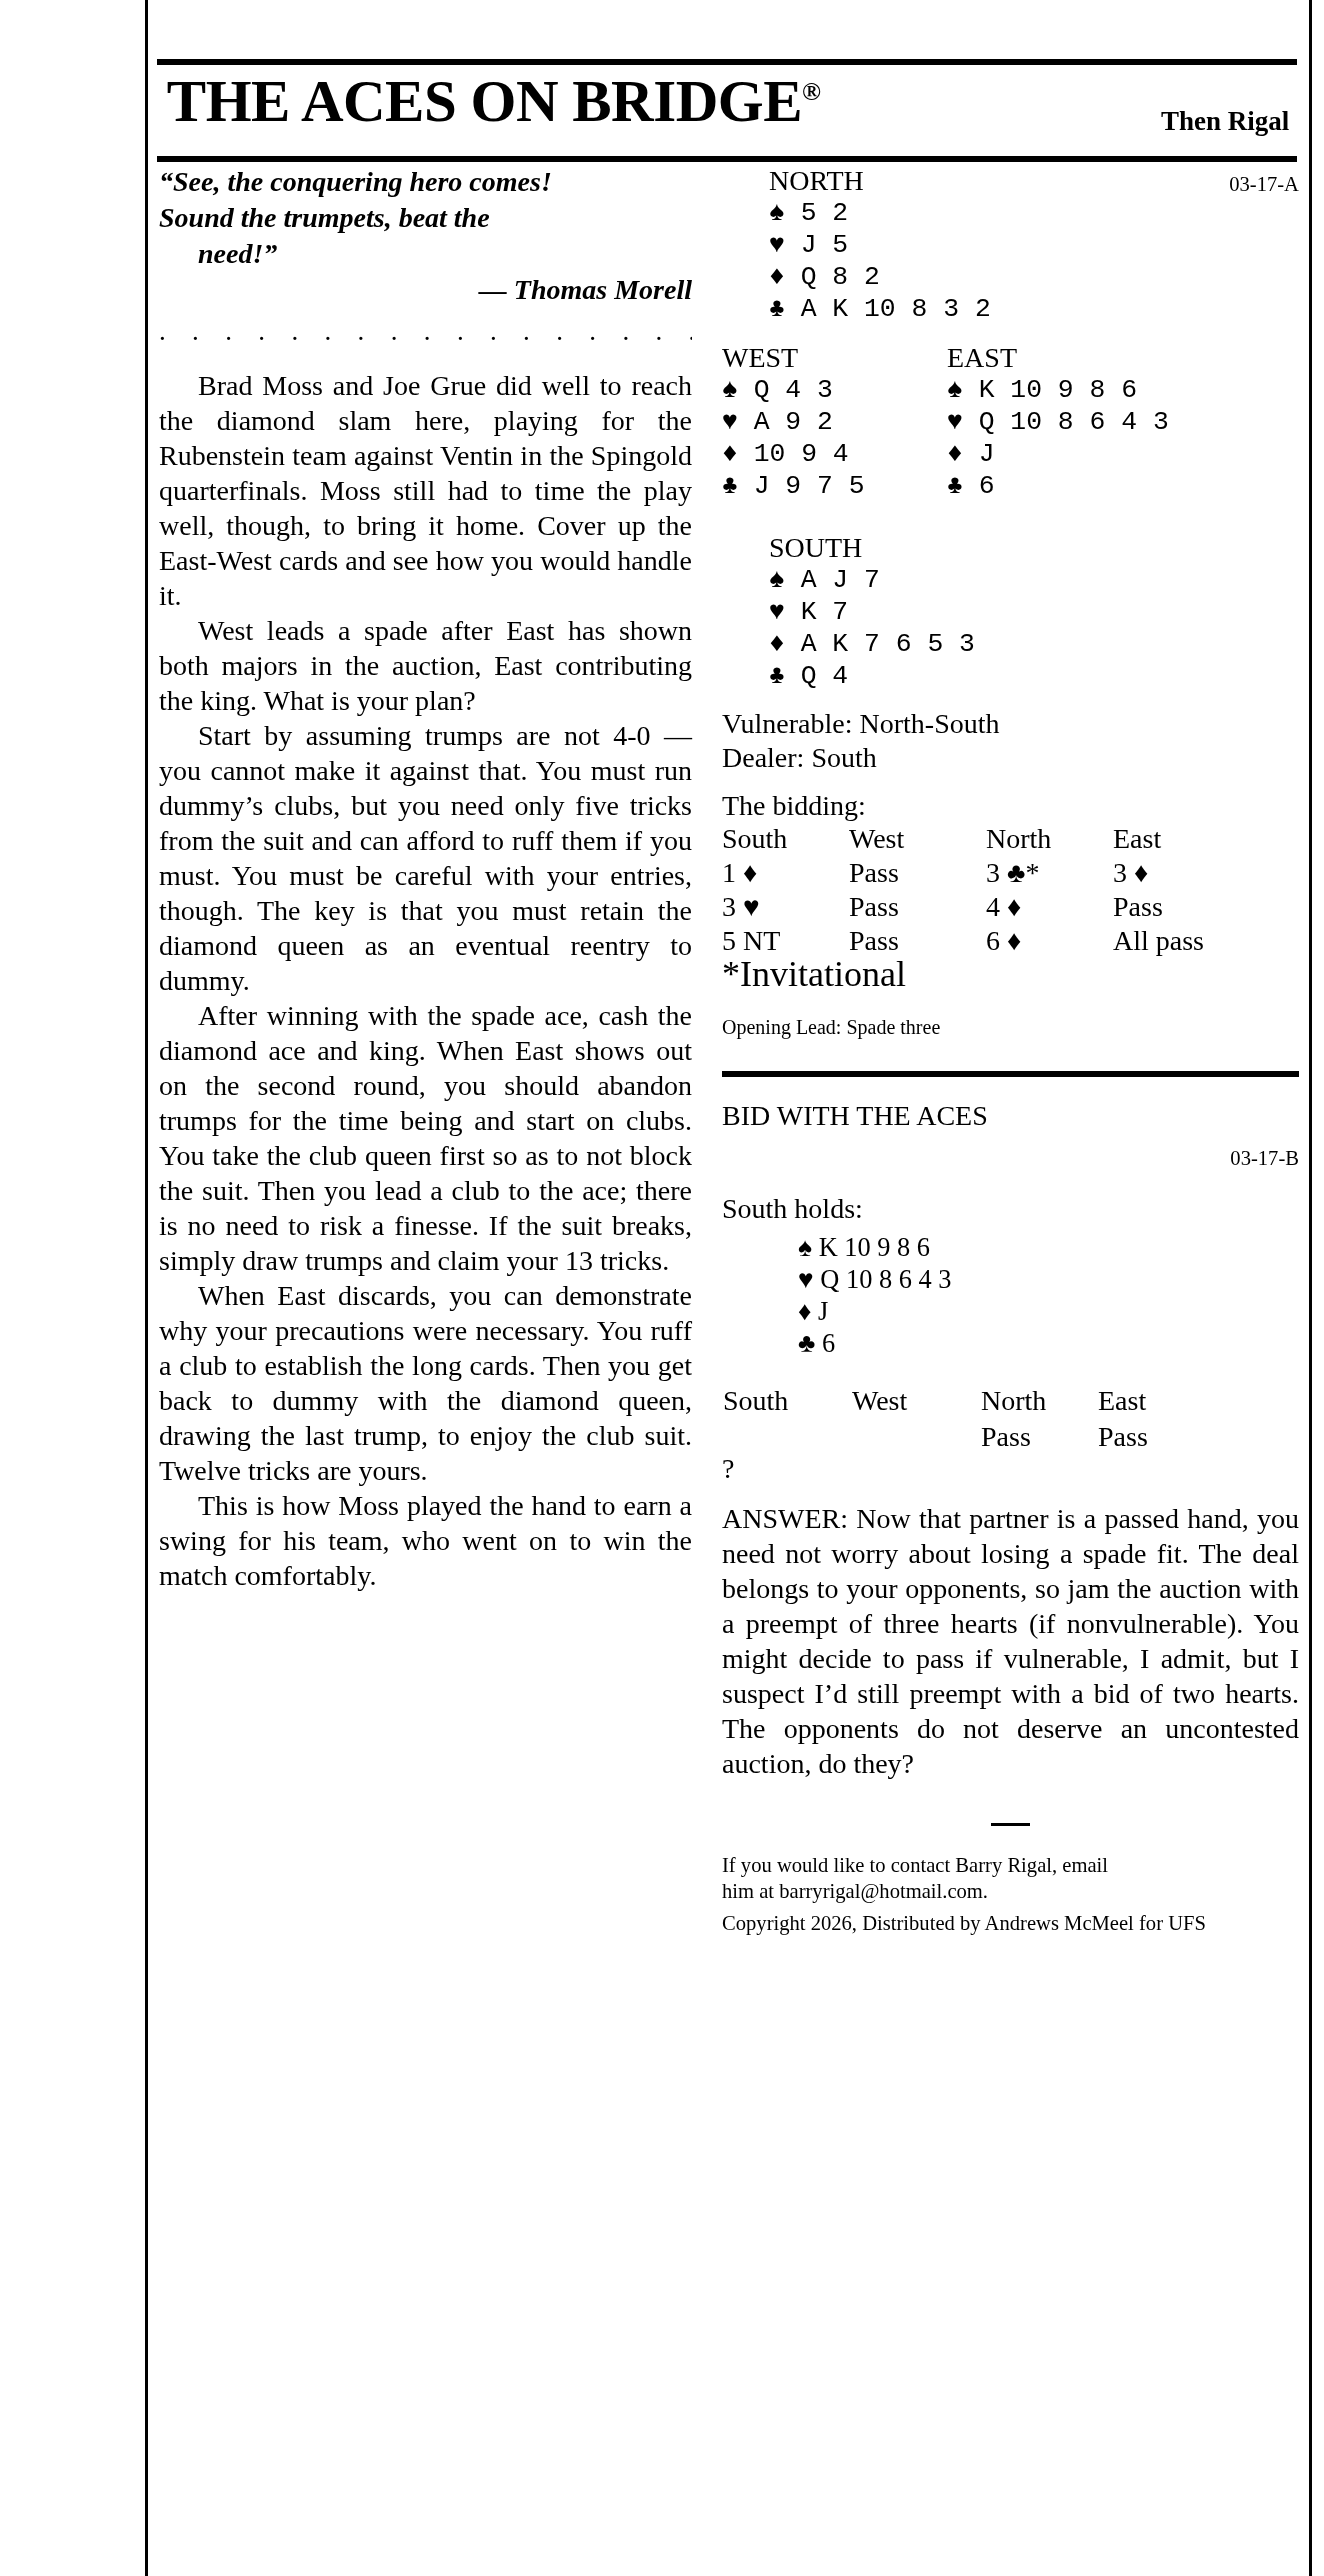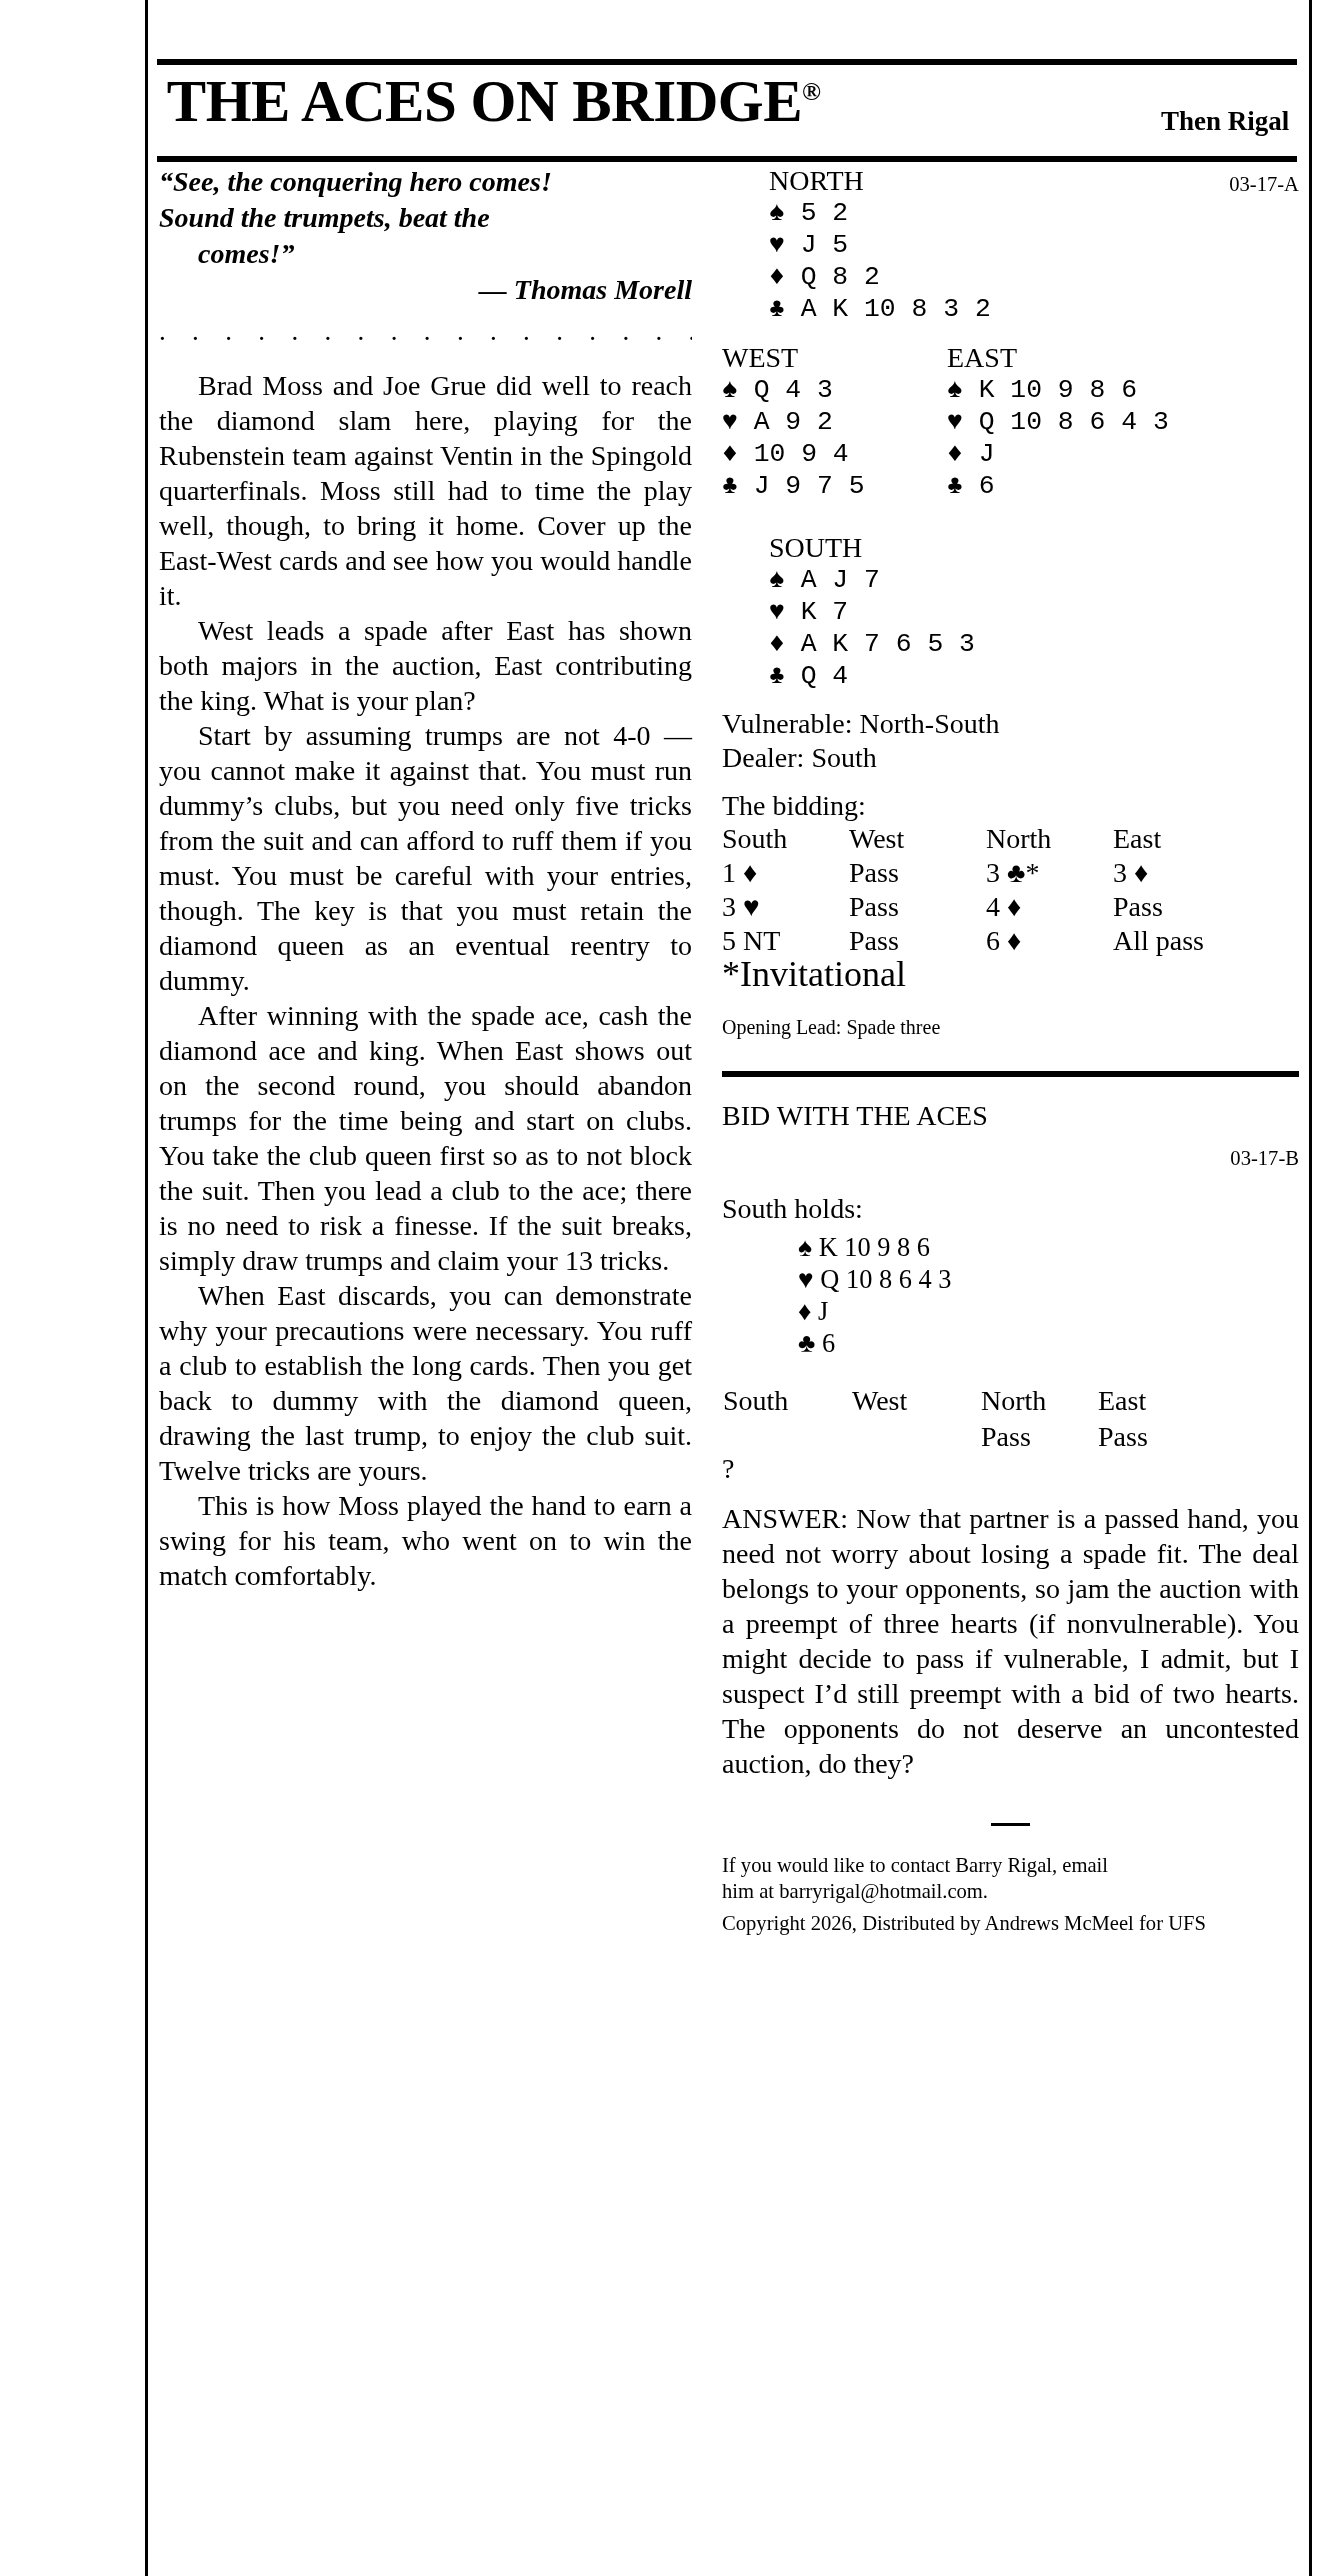--- a/index.html
+++ b/index.html
@@ -281,21 +281,21 @@
     <div class="rule-top"></div>
     <div class="title"><span>THE ACES ON BRIDGE</span><span class="reg">®</span></div>
     <div class="byline">Then Rigal</div>
     <div class="rule-bottom"></div>
   </div>
 
   <div class="left-col">
     <div class="quote">
       <span>“See, the conquering hero comes!</span>
       <span class="l2">Sound the trumpets, beat the</span>
-      <span class="l3">comes!”</span>
+      <span class="l3">need!”</span>
     </div>
     <div class="quote-attrib">— Thomas Morell</div>
     <div class="dotted">. . . . . . . . . . . . . . . . . . .</div>
 
     <div class="body-text">
       <p>Brad Moss and Joe Grue did well to reach the diamond slam here, playing for the Rubenstein team against Ventin in the Spingold quarterfinals. Moss still had to time the play well, though, to bring it home. Cover up the East-West cards and see how you would handle it.</p>
       <p>West leads a spade after East has shown both majors in the auction, East contributing the king. What is your plan?</p>
       <p>Start by assuming trumps are not 4-0 — you cannot make it against that. You must run dummy’s clubs, but you need only five tricks from the suit and can afford to ruff them if you must. You must be careful with your entries, though. The key is that you must retain the diamond queen as an eventual reentry to dummy.</p>
       <p>After winning with the spade ace, cash the diamond ace and king. When East shows out on the second round, you should abandon trumps for the time being and start on clubs. You take the club queen first so as to not block the suit. Then you lead a club to the ace; there is no need to risk a finesse. If the suit breaks, simply draw trumps and claim your 13 tricks.</p>
       <p>When East discards, you can demonstrate why your precautions were necessary. You ruff a club to establish the long cards. Then you get back to dummy with the diamond queen, drawing the last trump, to enjoy the club suit. Twelve tricks are yours.</p>

